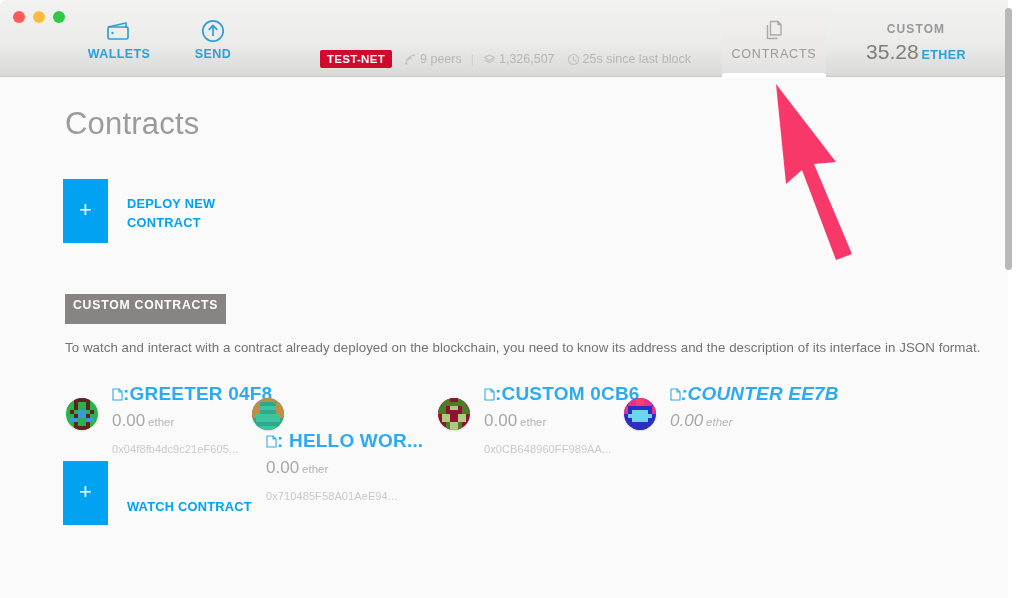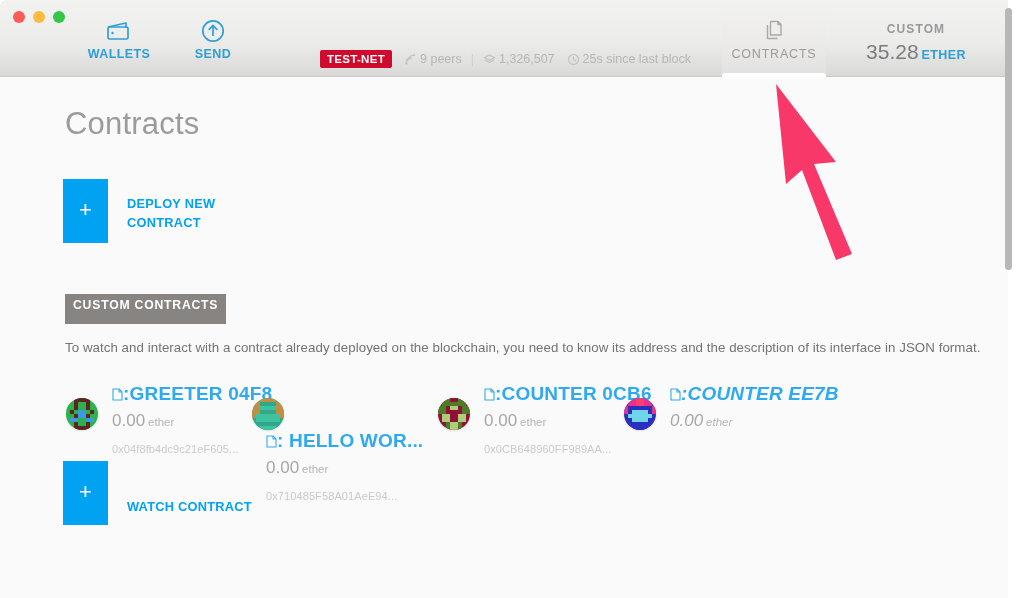--- a/index.html
+++ b/index.html
@@ -460,21 +460,21 @@
               <rect x="5" y="6" width="1" height="2" fill="#4e7d2a"></rect>
               <rect x="3" y="6" width="2" height="2" fill="#b0cc7a"></rect>
             </svg>
           </div>
           <div class="info">
             <div class="cname">
               <svg width="11" height="13" viewBox="0 0 11 13">
                 <path d="M1 1 L7 1 L10 4 L10 12 L1 12 Z" fill="#ffffff" stroke="#2eaaf0" stroke-width="1.1" stroke-linejoin="round"></path>
                 <path d="M7 1 L7 4 L10 4" fill="none" stroke="#2eaaf0" stroke-width="1.1" stroke-linejoin="round"></path>
               </svg>
-              <span>:COUNTER 0CB6</span>
+              <span>:CUSTOM 0CB6</span>
             </div>
             <div class="cbal">
               <span>0.00</span><span class="eth">ether</span>
             </div>
             <div class="caddr">0x0CB648960FF989AA...</div>
           </div>
         </div>
 
         <div class="card" id="card-3">
           <div class="avatar">

